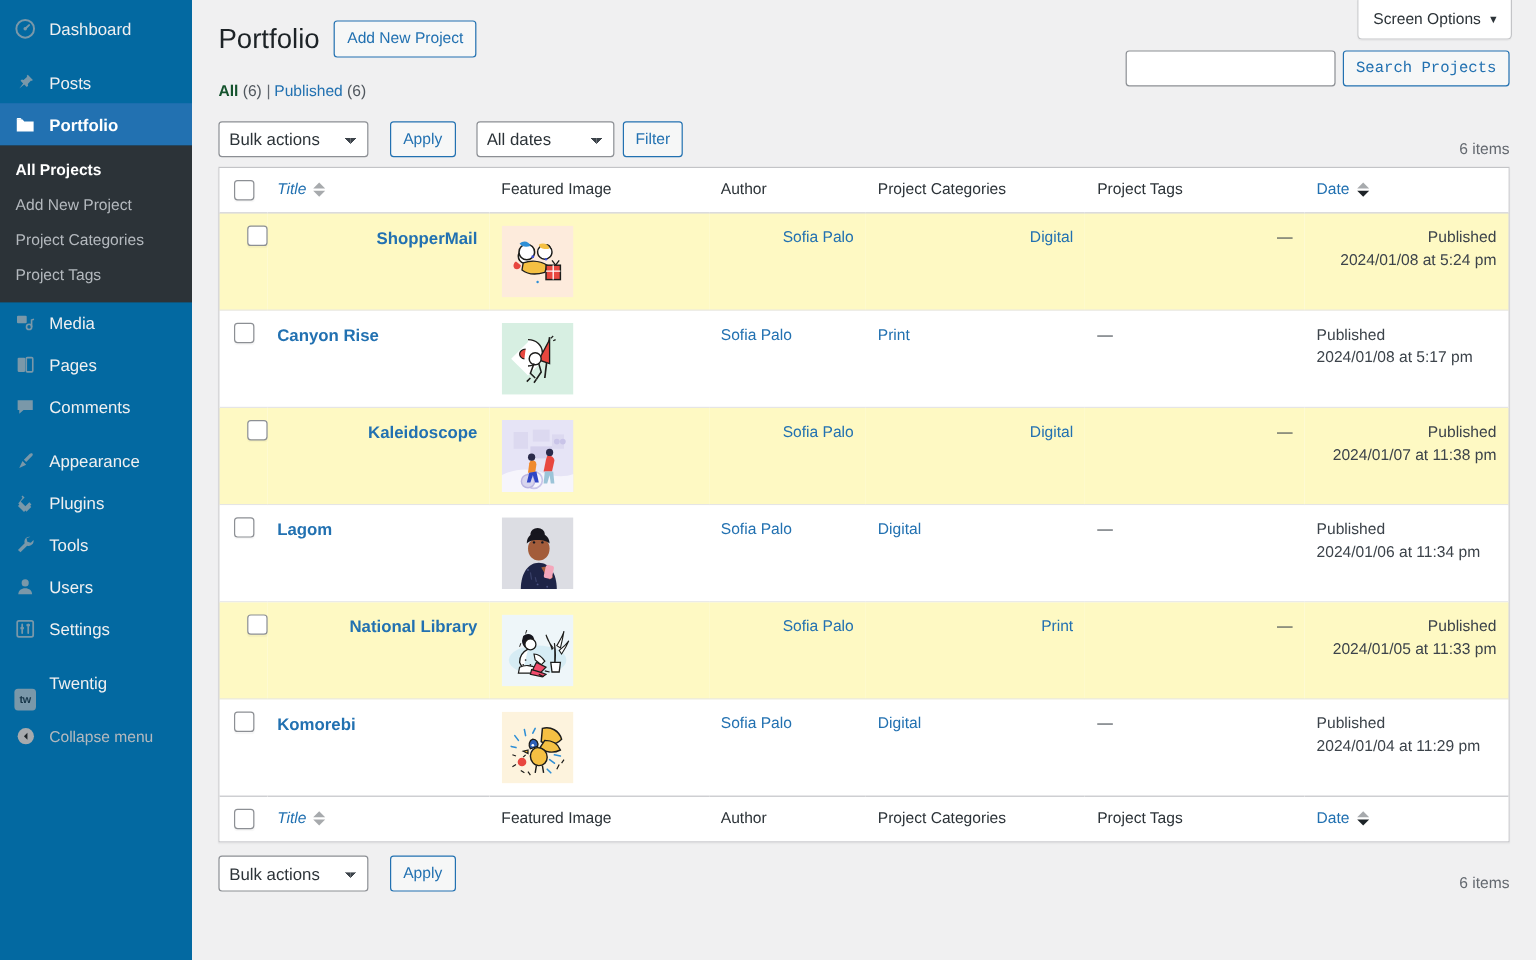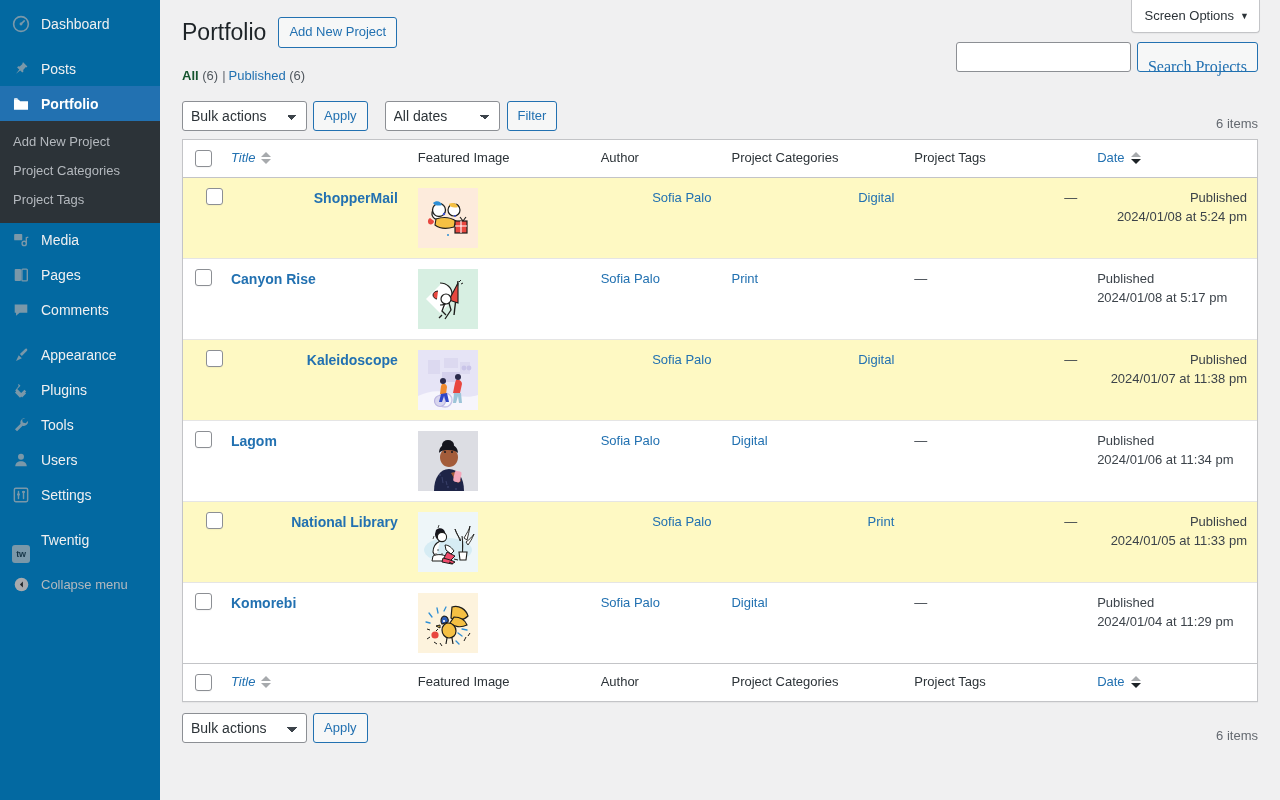--- a/index.html
+++ b/index.html
@@ -178,27 +178,27 @@
     padding: 0 8px;
     font-size: 14px;
     color: #2c3338;
     font-family: inherit;
     box-shadow: 0 0 0 transparent;
     outline: none;
   }
   .button-search {
     margin-left: 6px;
     height: 30px;
-    padding: 10px 10px;
+    padding: 0 10px;
     border: 1px solid #2271b1;
     border-radius: 3px;
     background: #f6f7f7;
     color: #2271b1;
-    font-size: 16px;
-    font-family: Liberation Serif, serif;
+    font-size: 13px;
+    font-family: Liberation Mono, monospace;
     cursor: pointer;
     line-height: 28px;
   }
 
   .tablenav {
     display: flex;
     align-items: center;
     height: 30px;
     margin: 12px 0 8px;
     position: relative;
@@ -220,21 +220,21 @@
     appearance: none;
     background-image: linear-gradient(45deg, transparent 50%, #3c434a 50%), linear-gradient(135deg, #3c434a 50%, transparent 50%);
     background-position: calc(100% - 14px) 13px, calc(100% - 9px) 13px;
     background-size: 5px 5px, 5px 5px;
     background-repeat: no-repeat;
     outline: none;
   }
   select.wp-select.dates { min-width: 115px; }
   .button-secondary {
     height: 30px;
-    margin-left: 6px;
+    margin-left: 18px;
     padding: 0 10px;
     border: 1px solid #2271b1;
     border-radius: 3px;
     background: #f6f7f7;
     color: #2271b1;
     font-size: 13px;
     font-family: inherit;
     cursor: pointer;
     line-height: 28px;
   }
@@ -384,20 +384,21 @@
     <span class="mi">
       <svg viewBox="0 0 20 20" width="18" height="18">
           <path d="M2.2 5.2h5.4l1.5 1.7h8.7v9.4H2.2z" fill="#fff"></path>
           <path d="M2.2 4.6c0-.5.4-.9.9-.9h2.4c.4 0 .7.2.9.6l.5 1H2.2z" fill="#fff"></path>
         </svg>
     </span>
     <span>Portfolio</span>
   </div>
 
   <div class="submenu">
+    <span class="submenu-item current">All Projects</span>
     <span class="submenu-item">Add New Project</span>
     <span class="submenu-item">Project Categories</span>
     <span class="submenu-item">Project Tags</span>
   </div>
 
   <div class="menu-top">
     <span class="mi">
       <svg viewBox="0 0 20 20" width="18" height="18">
           <rect x="2.4" y="3.4" width="9" height="7" rx="1" fill="#a7aaad"></rect>
           <circle cx="13.6" cy="13.8" r="2.4" fill="none" stroke="#a7aaad" stroke-width="1.5"></circle>

